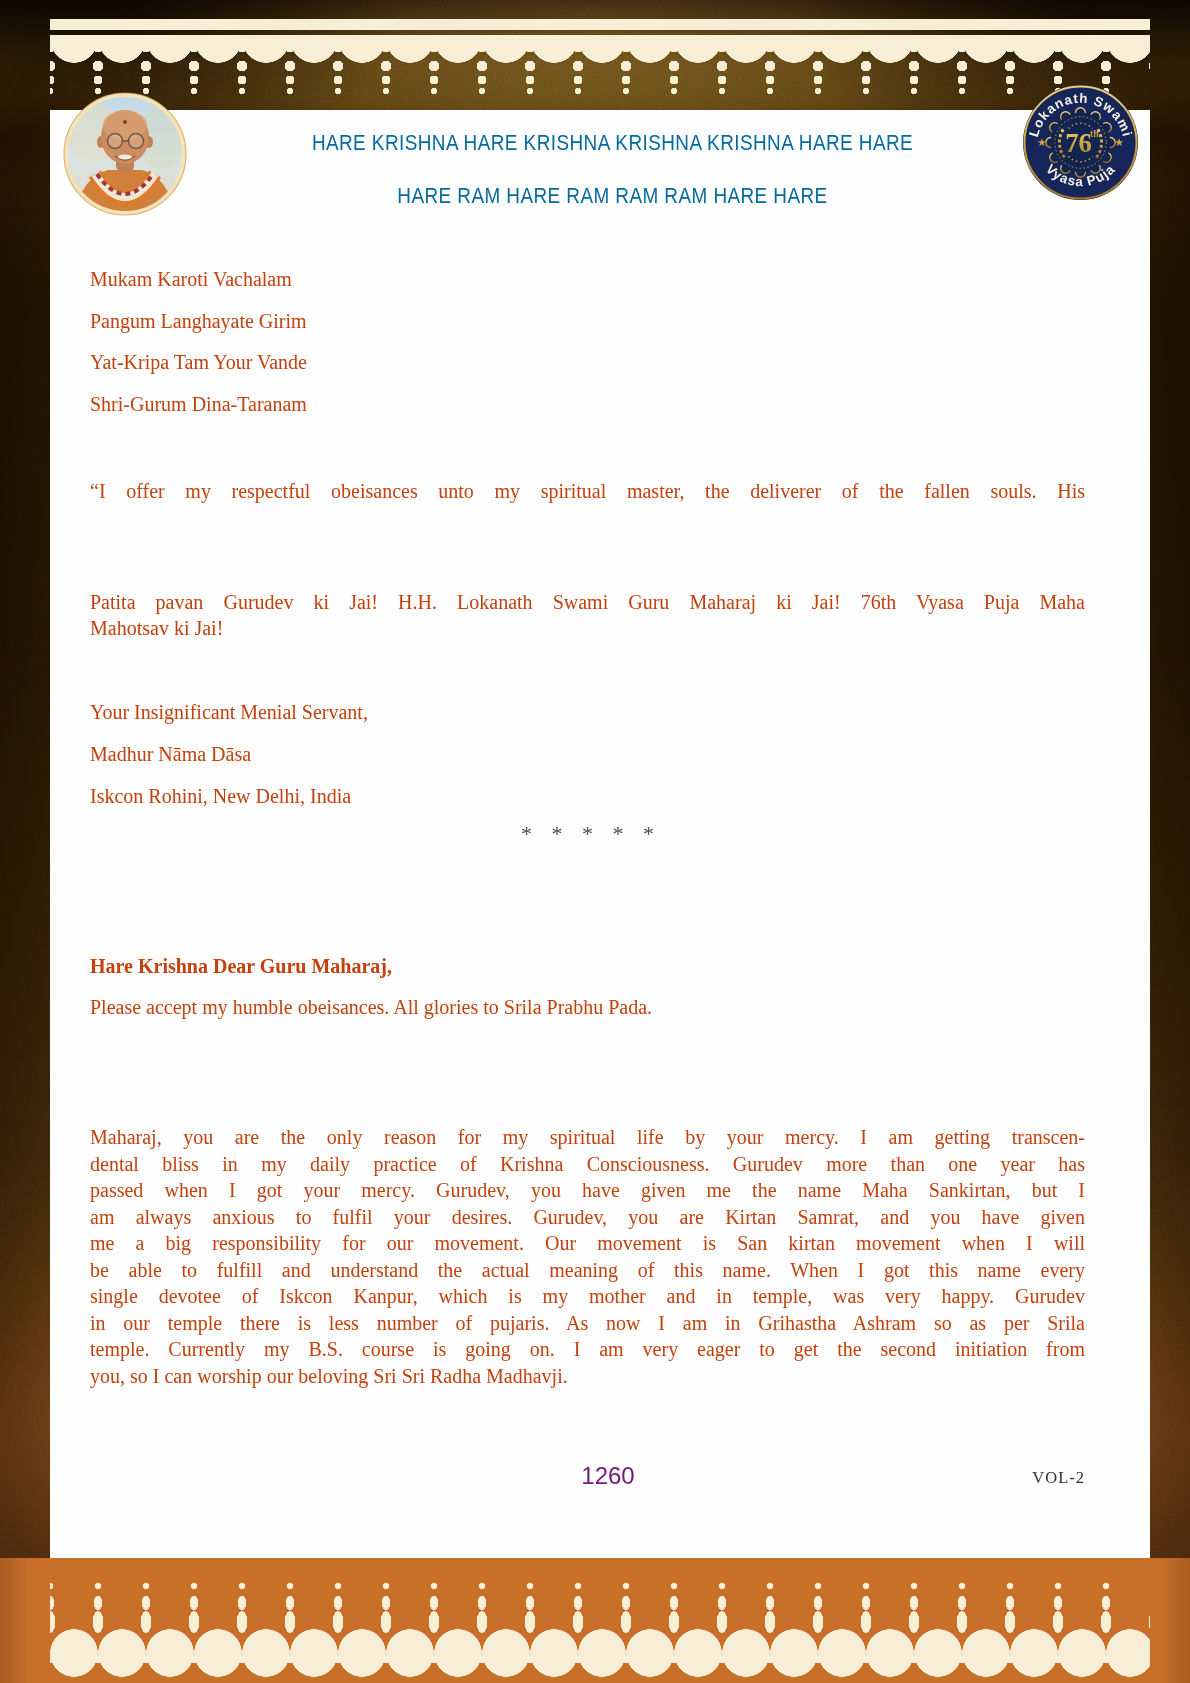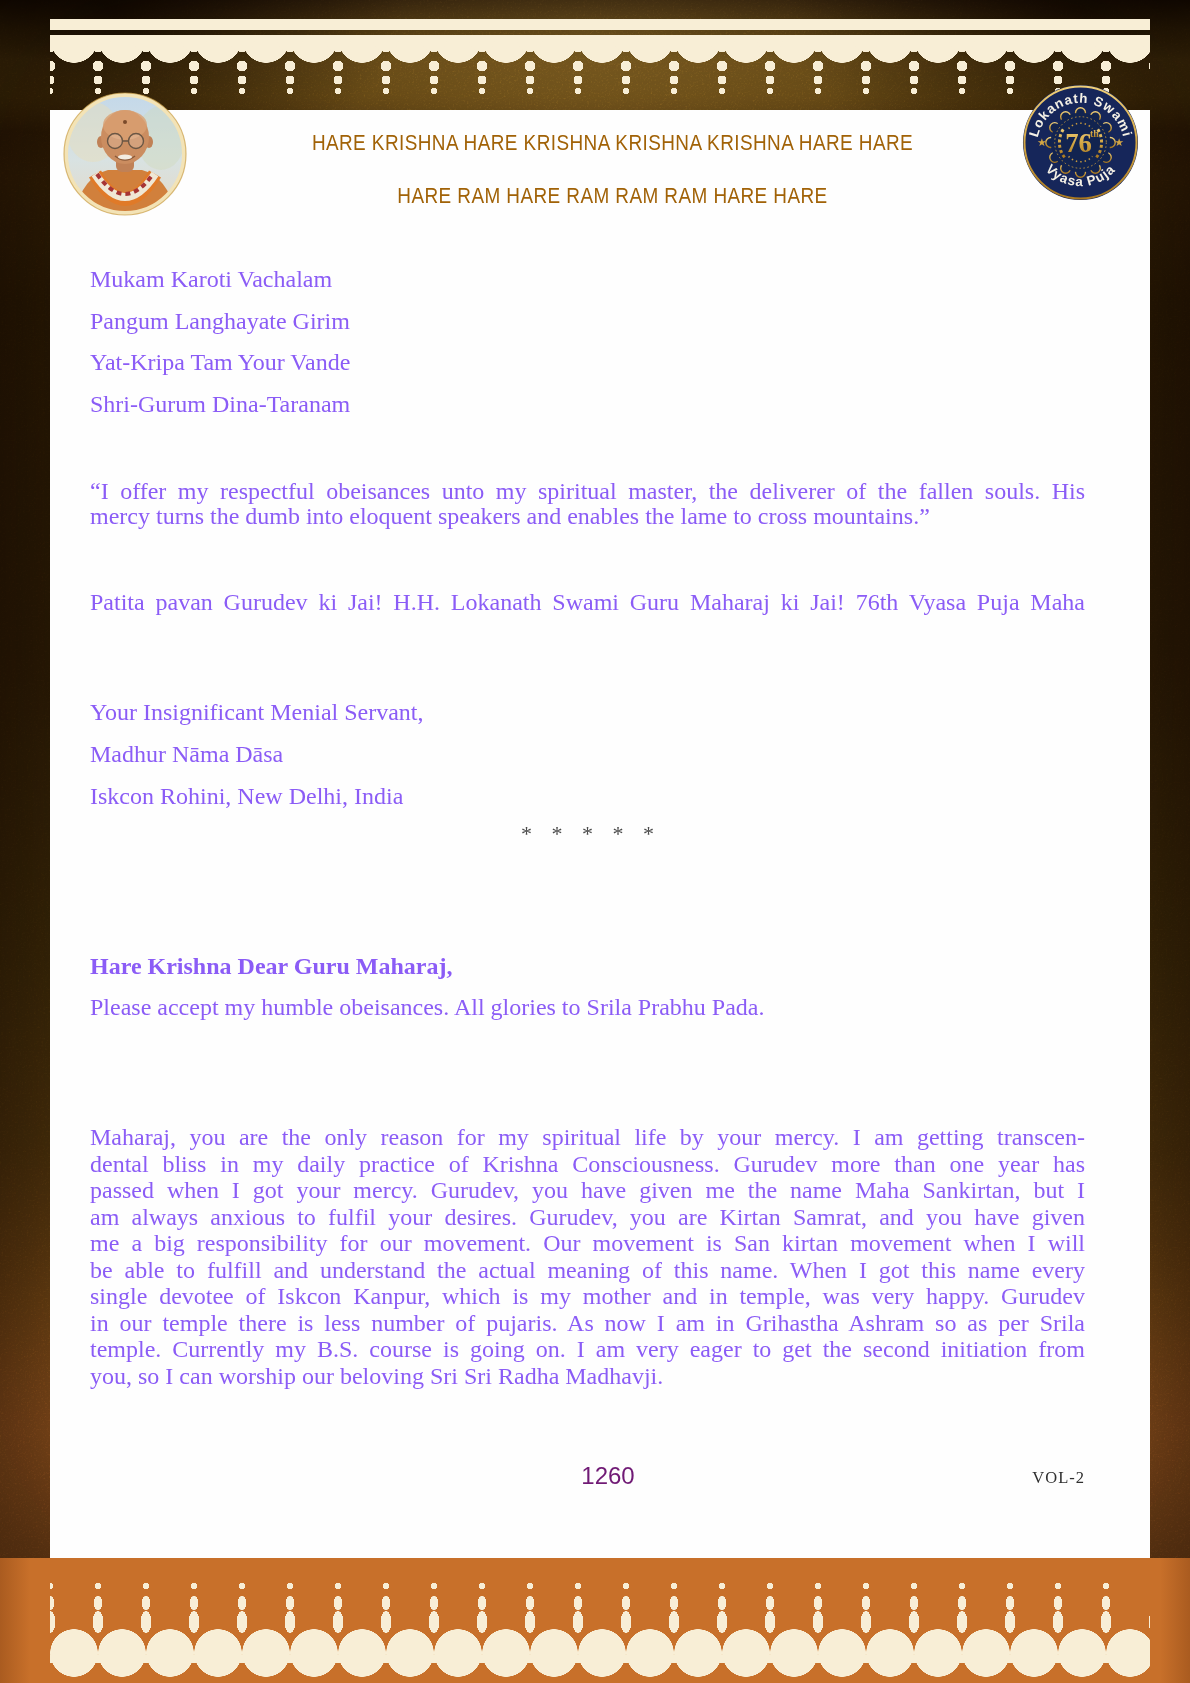--- a/index.html
+++ b/index.html
@@ -39,23 +39,23 @@
     background-image:
       radial-gradient(circle 3px      at 24px 28px,#f8eed6 98%,transparent 100%),
       radial-gradient(ellipse 4.5px 7px  at 24px 45px,#f8eed6 98%,transparent 100%),
       radial-gradient(ellipse 5.5px 11px at 24px 64px,#f8eed6 98%,transparent 100%),
       radial-gradient(circle 24px     at 24px 95px,#f8eed6 98%,transparent 100%);
     background-size:48px 125px;
     background-position:24px 0,24px 0,24px 0,0 0;}
   .bstripe{position:absolute;left:50px;width:1100px;top:97px;height:8px;background:#f8eed6;}
   
   .sheet{position:absolute;left:50px;top:110px;width:1100px;height:1448px;background:#fefefe;z-index:4;}
-  .blk{position:absolute;left:40px;width:995px;color:#8b5cf6;font-size:24px;line-height:26px;}
+  .blk{position:absolute;left:40px;width:995px;color:#c2410c;font-size:20px;line-height:26px;}
   .mantra{position:absolute;top:22px;left:40px;width:1045px;text-align:center;
-    font-family:"Liberation Sans",sans-serif;font-size:22px;line-height:21px;color:#a16207;letter-spacing:.5px;}
+    font-family:"Liberation Sans",sans-serif;font-size:22px;line-height:21px;color:#0369a1;letter-spacing:.5px;}
   .mantra .mline{display:block;transform:scaleX(.86);transform-origin:50% 50%;white-space:nowrap;}
   .mantra .m2{margin-top:32px;}
   .vline{margin-bottom:15.5px;}
   .sigline{margin-bottom:16px;}
   .jpar .jline{text-align:justify;text-align-last:justify;}
   .jpar .jline.end{text-align:justify;text-align-last:left;}
   .quote{top:369px;line-height:25px;}
   .jai{top:479px;line-height:26px;}
   .verse{top:156px;}
   .signature{top:589px;}
@@ -107,25 +107,25 @@
 
     <div class="blk verse">
       <div class="vline">Mukam Karoti Vachalam</div>
       <div class="vline">Pangum Langhayate Girim</div>
       <div class="vline">Yat-Kripa Tam Your Vande</div>
       <div class="vline">Shri-Gurum Dina-Taranam</div>
     </div>
 
     <div class="blk quote jpar">
       <div class="jline">“I offer my respectful obeisances unto my spiritual master, the deliverer of the fallen souls. His</div>
-      <div class="jline end">mercy turns the dumb into eloquent speakers and enables the lame to cross mountains.”</div>
     </div>
 
     <div class="blk jai jpar">
       <div class="jline">Patita pavan Gurudev ki Jai! H.H. Lokanath Swami Guru Maharaj ki Jai! 76th Vyasa Puja Maha</div>
+      <div class="jline end">Mahotsav ki Jai!</div>
     </div>
 
     <div class="blk signature">
       <div class="sigline">Your Insignificant Menial Servant,</div>
       <div class="sigline">Madhur Nāma Dāsa</div>
       <div class="sigline">Iskcon Rohini, New Delhi, India</div>
     </div>
 
     <div class="stars">* * * * *</div>
 

